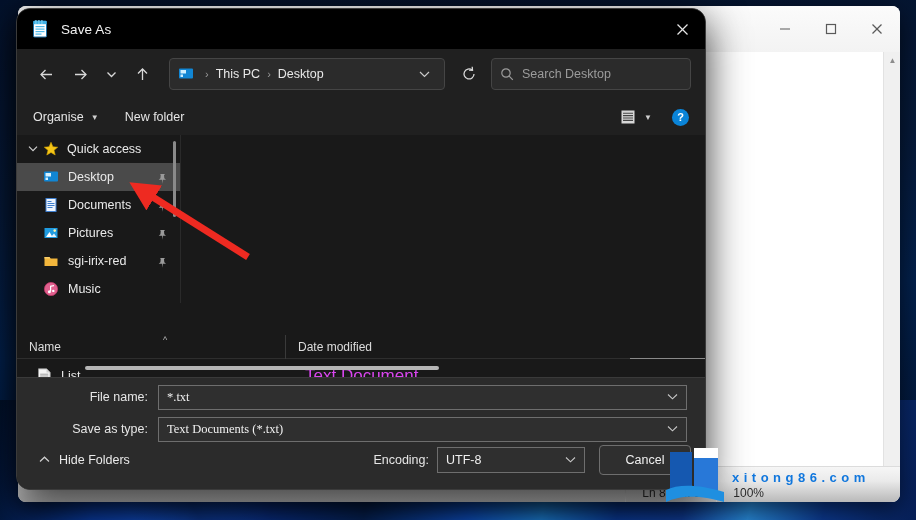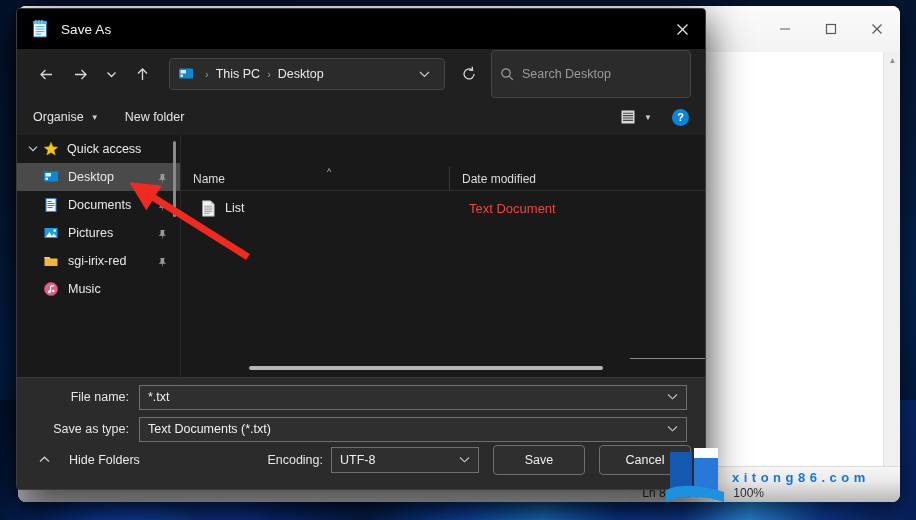--- a/index.html
+++ b/index.html
@@ -89,21 +89,21 @@
     font-size: 13.5px; line-height: 21px; color: #7a4a1a;
     white-space: pre;
     padding-top: 2px; padding-left: 1px;
   }
 
   
   .dialog {
     position: absolute; left: 16px; top: 8px; width: 690px; height: 482px;
     background: #202020;
     border: 1px solid #3b3b3b;
-    border-radius: 4px;
+    border-radius: 14px;
     overflow: hidden;
     box-shadow: 0 12px 40px rgba(0,0,0,.8);
     color: #eaeaea;
   }
   .dlg-titlebar {
     position: relative; height: 40px; background: #000000;
     display: flex; align-items: center;
   }
   .dlg-icon {
     margin-left: 14px; width: 18px; height: 18px; flex: 0 0 18px;
@@ -135,21 +135,21 @@
   .ab-icon { width: 16px; height: 16px; margin: 0 6px 0 2px; flex: 0 0 16px; }
   .ab-crumb { font-size: 12.5px; color: #e8e8e8; padding: 0 2px; }
   .ab-sep { font-size: 11px; color: #9a9a9a; padding: 0 5px; }
   .ab-spacer { flex: 1; }
   .ab-chev { color: #c9c9c9; font-size: 10px; padding: 0 8px; }
   .refresh-btn {
     width: 28px; height: 30px; display: flex; align-items: center; justify-content: center;
     color: #d6d6d6; margin-right: 8px;
   }
   .searchbox {
-    width: 200px; height: 48px; background: #2b2b2b; border: 1px solid #454545;
+    width: 200px; height: 32px; background: #2b2b2b; border: 1px solid #454545;
     border-radius: 4px; display: flex; align-items: center; padding: 0 8px;
   }
   .search-icon { width: 14px; height: 14px; margin-right: 8px; color: #9b9b9b; flex:0 0 14px;}
   .search-ph { font-size: 12.5px; color: #9b9b9b; }
 
   
   .toolbar {
     height: 36px; display: flex; align-items: center; padding: 0 16px;
     background: #202020;
   }
@@ -159,21 +159,21 @@
   .tb-viewicon { width: 16px; height: 16px; margin-right: 6px; }
   .tb-help {
     width: 17px; height: 17px; border-radius: 50%; background: #0a84d8;
     color: #fff; font-size: 11px; font-weight: bold;
     display: flex; align-items: center; justify-content: center; margin-left: 20px;
   }
 
   
   .content {
     position: absolute; left: 0; right: 0; top: 126px; bottom: 112px;
-    display: flex; background: #191919;
+    display: flex; background: #191919; flex-direction: column;
   }
   .sidebar {
     width: 164px; background: #191919; position: relative; overflow: hidden;
     border-right: 1px solid #2a2a2a;
   }
   .sb-group {
     display: flex; align-items: center; height: 28px; padding-left: 8px;
   }
   .sb-chev { width: 16px; color: #cfcfcf; font-size: 9px; text-align: center; }
   .sb-staricon { width: 16px; height: 16px; margin: 0 8px 0 2px; flex:0 0 16px;}
@@ -207,58 +207,58 @@
   .col-date { width: 152px; }
   .col-type { width: 120px; }
   .sort-arrow {
     position: absolute; left: 146px; top: 0px; font-size: 9px; color: #b9b9b9;
   }
   .file-row { display: flex; align-items: center; height: 26px; margin-top: 4px; margin-left: 8px; }
   .fr-name { width: 268px; display: flex; align-items: center; padding-left: 12px; }
   .fr-ico { width: 15px; height: 17px; margin-right: 9px; flex: 0 0 15px; }
   .fr-text { font-size: 12.5px; color: #e9e9e9; }
   .fr-date { width: 152px; font-size: 12.5px; color: #e0e0e0; padding-left: 12px; }
-  .fr-type { width: 150px; font-size: 13px; color: #ef4444; padding-left: 12px; }
+  .fr-type { width: 150px; font-size: 17px; color: #d946ef; padding-left: 12px; }
   .hscroll-track {
     position: absolute; left: 12px; right: 12px; bottom: 7px; height: 4px;
   }
   .hscroll-thumb {
     position: absolute; left: 56px; width: 354px; height: 4px;
     background: #b6b6b6; border-radius: 2px;
   }
   .hscroll-line {
     position: absolute; right: 0px; bottom: 18px; width: 75px; height: 1px;
     background: #8a8a8a;
   }
 
   
   .formarea {
     position: absolute; left: 0; right: 0; bottom: 0; height: 112px;
     background: #2b2b2b; border-top: 1px solid #3a3a3a;
   }
-  .form-row { display: flex; align-items: center; height: 26px; margin-top: 6px; }
+  .form-row { display: flex; align-items: center; height: 26px; margin-top: 6px; padding-left: 19px; }
   .form-label {
     width: 122px; text-align: right; font-size: 12.5px; color: #e6e6e6;
     padding-right: 10px;
   }
   .form-field {
     flex: 1; height: 25px; margin-right: 18px; background: #2f2f2f;
     border: 1px solid #6e6e6e; display: flex; align-items: center;
-    padding: 0 8px; position: relative;
+    padding: 0 8px; position: relative; font-family: Liberation Serif, serif;
   }
   .form-field .val { font-size: 12.5px; color: #f0f0f0; }
   .ff-chev { position: absolute; right: 8px; font-size: 9px; color: #c7c7c7; }
 
   .actionrow {
     position: absolute; left: 0; right: 0; bottom: 14px; height: 30px;
     display: flex; align-items: center;
   }
   .hide-folders {
     margin-left: 22px; display: flex; align-items: center;
-    font-size: 12.5px; color: #eaeaea; gap: 10px;
+    font-size: 12.5px; color: #eaeaea;
   }
   .hf-chev { font-size: 9px; margin-right: 9px; color: #cfcfcf; }
   .action-spacer { flex: 1; }
   .enc-label { font-size: 12.5px; color: #e6e6e6; margin-right: 8px; }
   .enc-select {
     width: 148px; height: 26px; background: #2f2f2f; border: 1px solid #6e6e6e;
     display: flex; align-items: center; padding: 0 8px; position: relative;
     margin-right: 14px;
   }
   .enc-select .val { font-size: 12.5px; color: #f0f0f0; }
@@ -605,21 +605,20 @@
         <div class="action-spacer"></div>
         <div class="enc-label">Encoding:</div>
         <div class="enc-select">
           <span class="val">UTF-8</span>
           <span class="ff-chev">
             <svg width="11" height="7" viewBox="0 0 11 7">
                 <polyline points="1,1.5 5.5,5.8 10,1.5" fill="none" stroke="#c7c7c7" stroke-width="1.1"></polyline>
               </svg>
           </span>
         </div>
-        <div class="btn">Save</div>
         <div class="btn">Cancel</div>
       </div>
     </div>
   </div>
 
   <svg class="annot-arrow" width="916" height="520">
     <defs>
       <marker id="arrowhead" markerWidth="4.2" markerHeight="4.2" refX="2.4" refY="2.1" orient="auto">
         <polygon points="0,0 4.2,2.1 0,4.2" fill="#ee2a21"></polygon>
       </marker>

